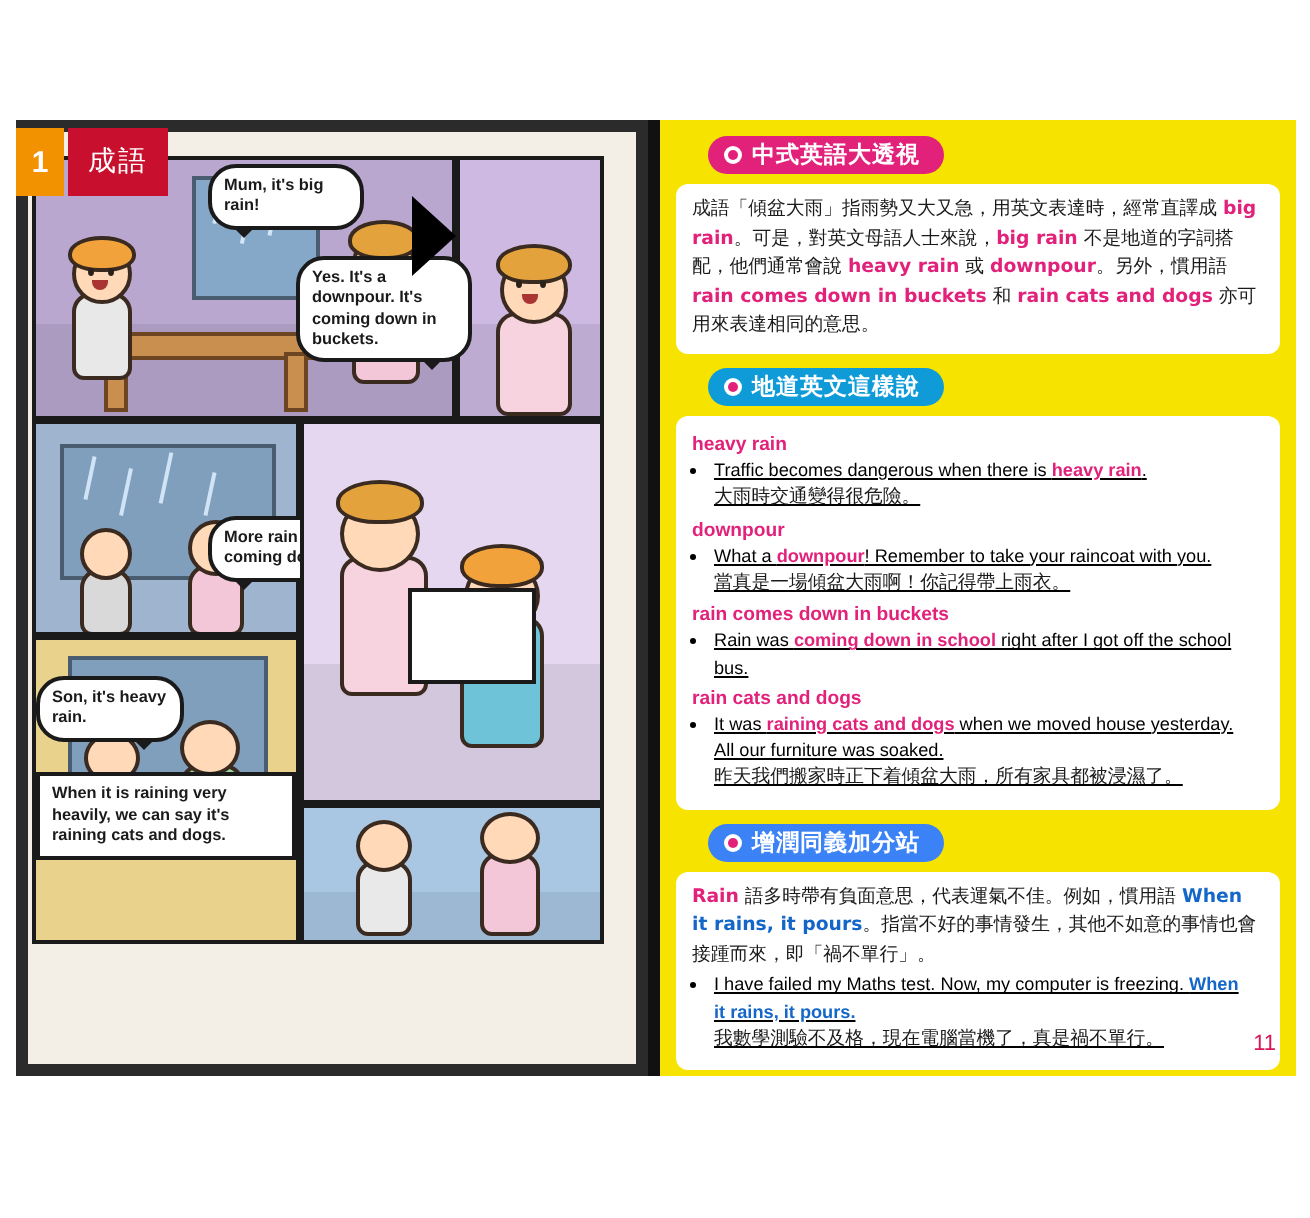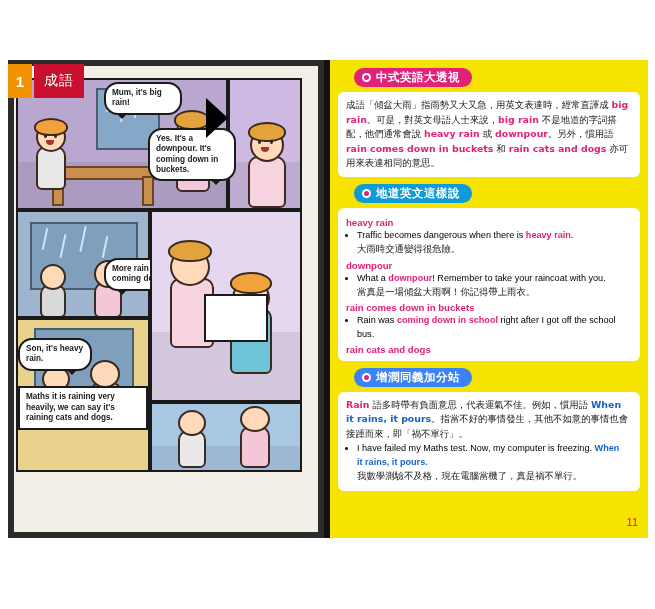--- a/index.html
+++ b/index.html
@@ -61,21 +61,21 @@
   .sec-head .dot{width:9px;height:9px;border-radius:50%;background:#fff;margin-right:5px;position:relative;}
   .sec-head .dot:after{content:"";position:absolute;left:2px;top:2px;width:5px;height:5px;border-radius:50%;background:#e2217a;}
   .h-pink{background:#e2217a;}
   .h-blue{background:#0f9bd7;}
   .h-green{background:#3b82f6;}
 
   .card{background:#fff;border-radius:6px;padding:6px 8px;margin-bottom:7px;}
   .zh{font-size:9.4px;line-height:1.55;color:#1a1a1a;font-family:"DejaVu Sans",sans-serif;}
   .term{color:#e2217a;font-weight:bold;font-size:9.6px;margin-top:3px;}
   ul.bl{margin:1px 0 2px 0;padding-left:11px;}
-  ul.bl li{margin:0 12px 1px 0;font-size:9.1px;line-height:1.45;}
+  ul.bl li{margin:0 12px 1px 0;font-size:9.1px;line-height:1.45;text-decoration:underline;}
   .pink{color:#e2217a;font-weight:bold;}
   .blue{color:#1467c8;font-weight:bold;}
 
   
   .spine{position:absolute;left:322px;top:60px;width:10px;height:478px;background:#111;}
 </style>
 </head>
 <body>
 
 <div id="page">
@@ -167,21 +167,21 @@
     <div class="head" style="left:24px;top:46px;width:24px;height:22px;"></div>
     <div class="body" style="left:72px;top:62px;width:28px;height:38px;background:#9fd4a0;"></div>
     <div class="head" style="left:72px;top:40px;width:26px;height:24px;"></div>
   </div>
 
   <div class="bubble tail-br" style="left:18px;top:338px;width:58px;">
     <span>Son, it's heavy rain.</span>
   </div>
 
   <div class="caption" style="left:18px;top:386px;width:114px;">
-    <span>Maths it is raining very heavily, we can say it's raining cats and dogs.</span>
+    <span>When it is raining very heavily, we can say it's raining cats and dogs.</span>
   </div>
 
   <div class="panel p6">
     <div class="floor"></div>
     <div class="body" style="left:26px;top:26px;width:24px;height:34px;background:#e9e9e9;"></div>
     <div class="head" style="left:26px;top:6px;width:24px;height:22px;"></div>
     <div class="body" style="left:88px;top:22px;width:26px;height:38px;background:#f4c7d8;"></div>
     <div class="head" style="left:88px;top:2px;width:26px;height:22px;"></div>
   </div>
 
@@ -227,20 +227,26 @@
         </ul>
 
         <div class="term">rain comes down in buckets</div>
         <ul class="bl">
           <li>
             Rain was <span class="pink">coming down in school</span> right after I got off the school bus.
           </li>
         </ul>
 
         <div class="term">rain cats and dogs</div>
+        <ul class="bl">
+          <li>
+            It was <span class="pink">raining cats and dogs</span> when we moved house yesterday. All our furniture was soaked.
+            <div class="zh">昨天我們搬家時正下着傾盆大雨，所有家具都被浸濕了。</div>
+          </li>
+        </ul>
       </div>
 
       
       <div class="sec-head h-green">
         <span class="dot"></span>
         <span>增潤同義加分站</span>
       </div>
       <div class="card">
         <div class="zh">
           <span class="pink">Rain</span> 語多時帶有負面意思，代表運氣不佳。例如，慣用語

